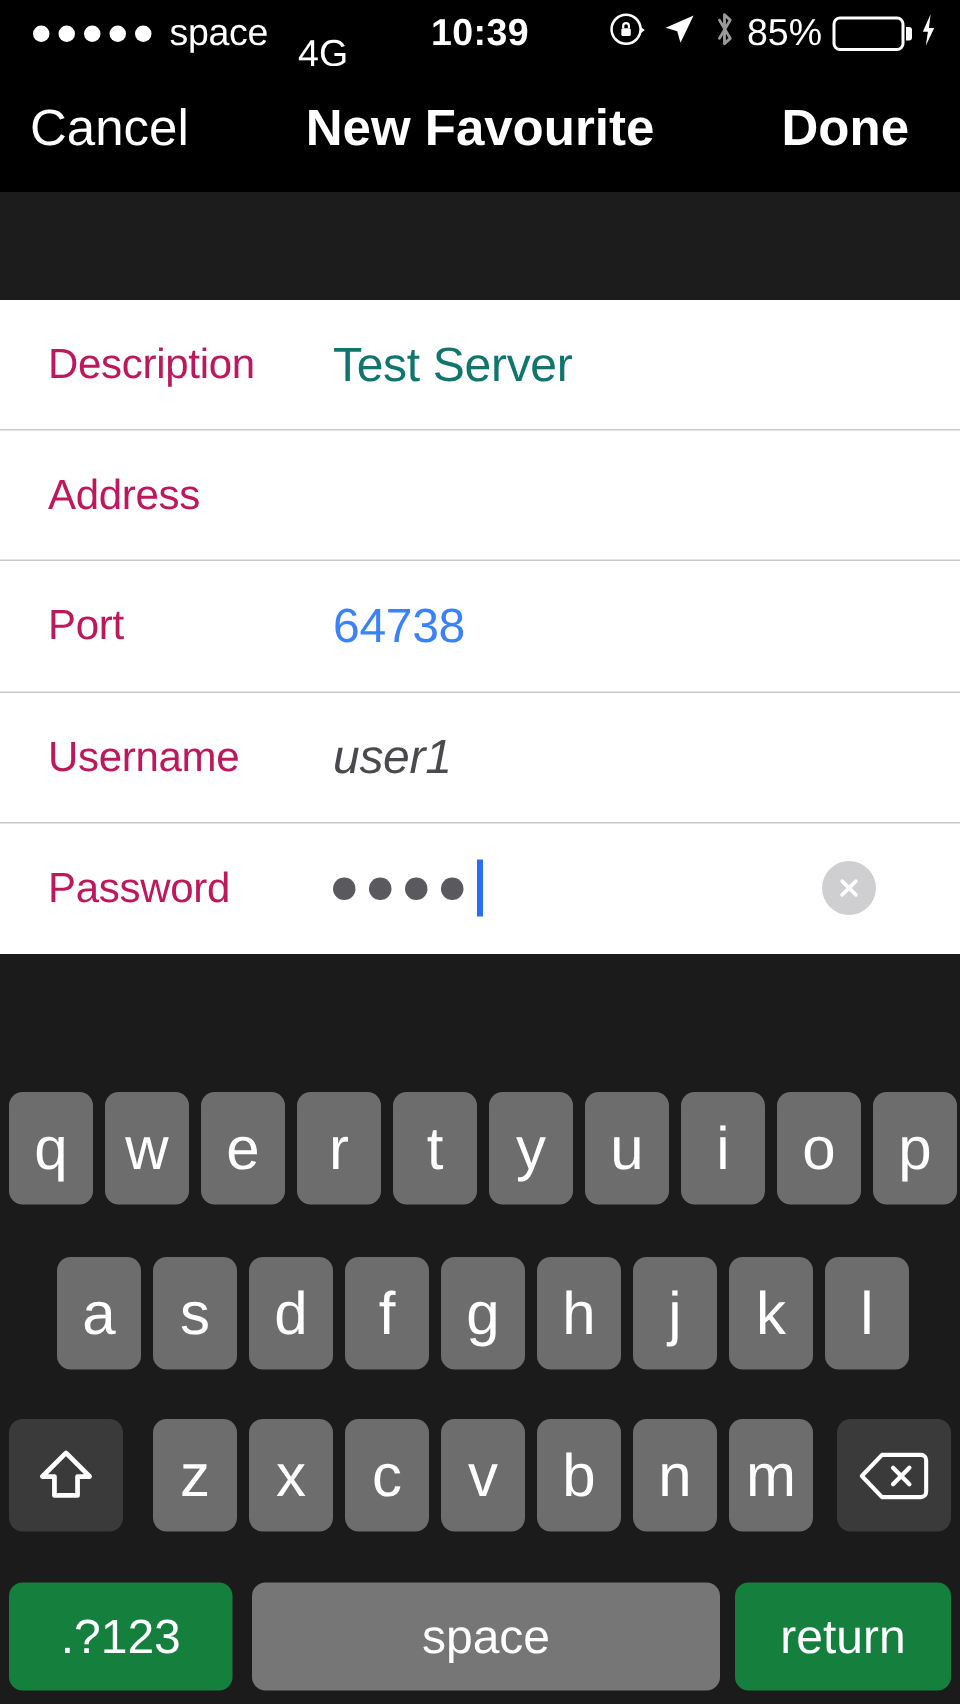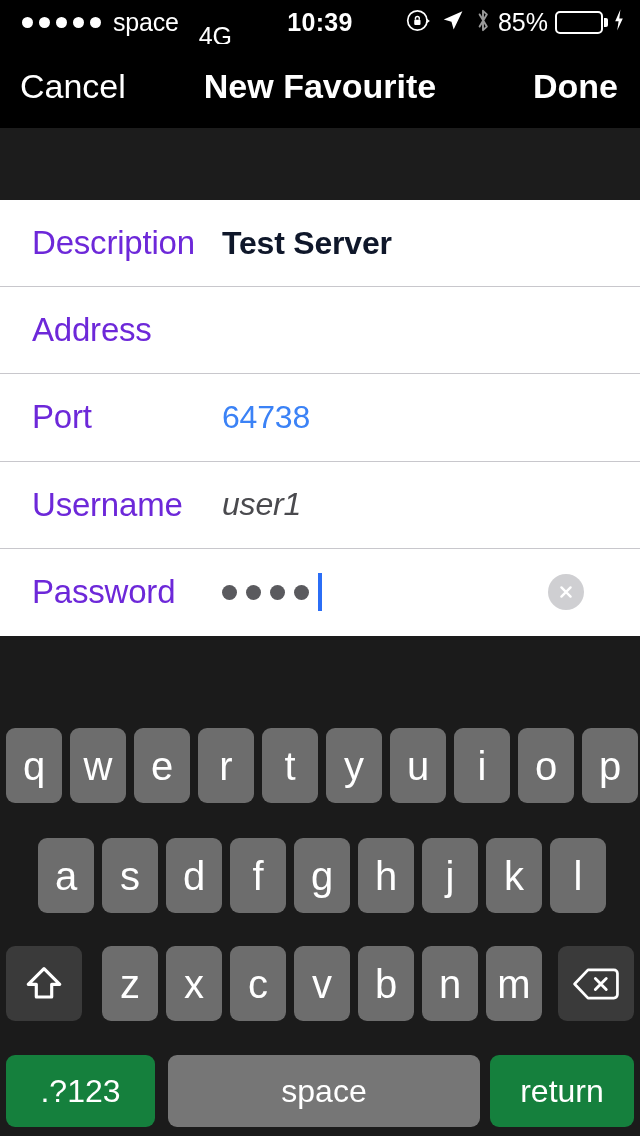--- a/index.html
+++ b/index.html
@@ -47,21 +47,21 @@
   .nav-cancel{
     position:absolute; left:20px; top:50%; transform:translateY(-50%);
     font-size:34px; color:#fff; background:none; border:none;
     font-family:inherit; cursor:pointer;
   }
   .nav-title{
     position:absolute; left:0; width:640px; top:50%; transform:translateY(-50%);
     text-align:center; font-size:34px; font-weight:bold;
   }
   .nav-done{
-    position:absolute; right:22px; top:50%; transform:translateY(-50%);
+    position:absolute; right:34px; top:50%; transform:translateY(-50%);
     font-size:34px; color:#fff; background:none; border:none;
     font-family:inherit; cursor:pointer; font-weight:bold;
   }
 
   
   .section-gap{
     position:absolute; top:128px; left:0; width:640px; height:72px;
     background:#1c1c1c;
   }
 
@@ -71,27 +71,27 @@
     background:#fff;
   }
   .row{
     position:relative; height:87.2px; width:640px;
     display:flex; align-items:center;
     border-bottom:1px solid #c8c7cc;
   }
   .row:last-child{ border-bottom:none; }
   .row-label{
     position:absolute; left:32px;
-    font-size:33px; color:#6d28d9; letter-spacing:-.2px;
+    font-size:28px; color:#be185d; letter-spacing:-.2px;
   }
   .row-value{
     position:absolute; left:222px;
     font-size:32px; letter-spacing:-.2px;
   }
-  .val-placeholder-dark{ color:#0f172a;font-weight:bold; }
+  .val-placeholder-dark{ color:#0f766e; }
   .val-placeholder-light{ color:#3b82f6; }
   .val-text{ color:#4a4a4e;font-style:italic; }
 
   .pw-wrap{ position:absolute; left:222px; display:flex; align-items:center; }
   .pw-dots{ display:flex; align-items:center; gap:9px; }
   .pw-dots i{ width:15px; height:15px; border-radius:50%; background:#5a5a5e; display:block; }
   .caret{ width:4px; height:38px; background:#2b6ef6; margin-left:9px; }
 
   .clear-btn{
     position:absolute; right:56px; top:50%; transform:translateY(-50%);

